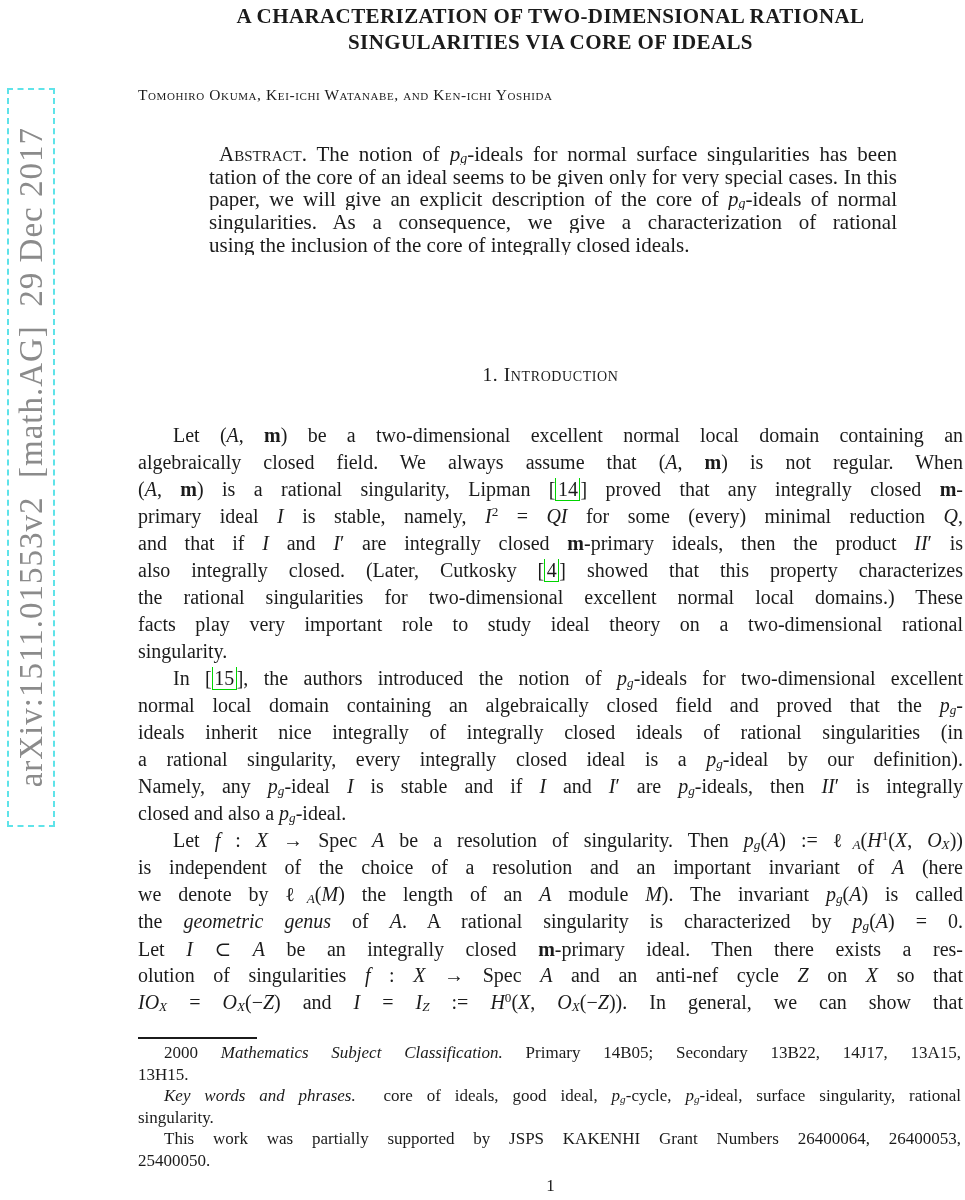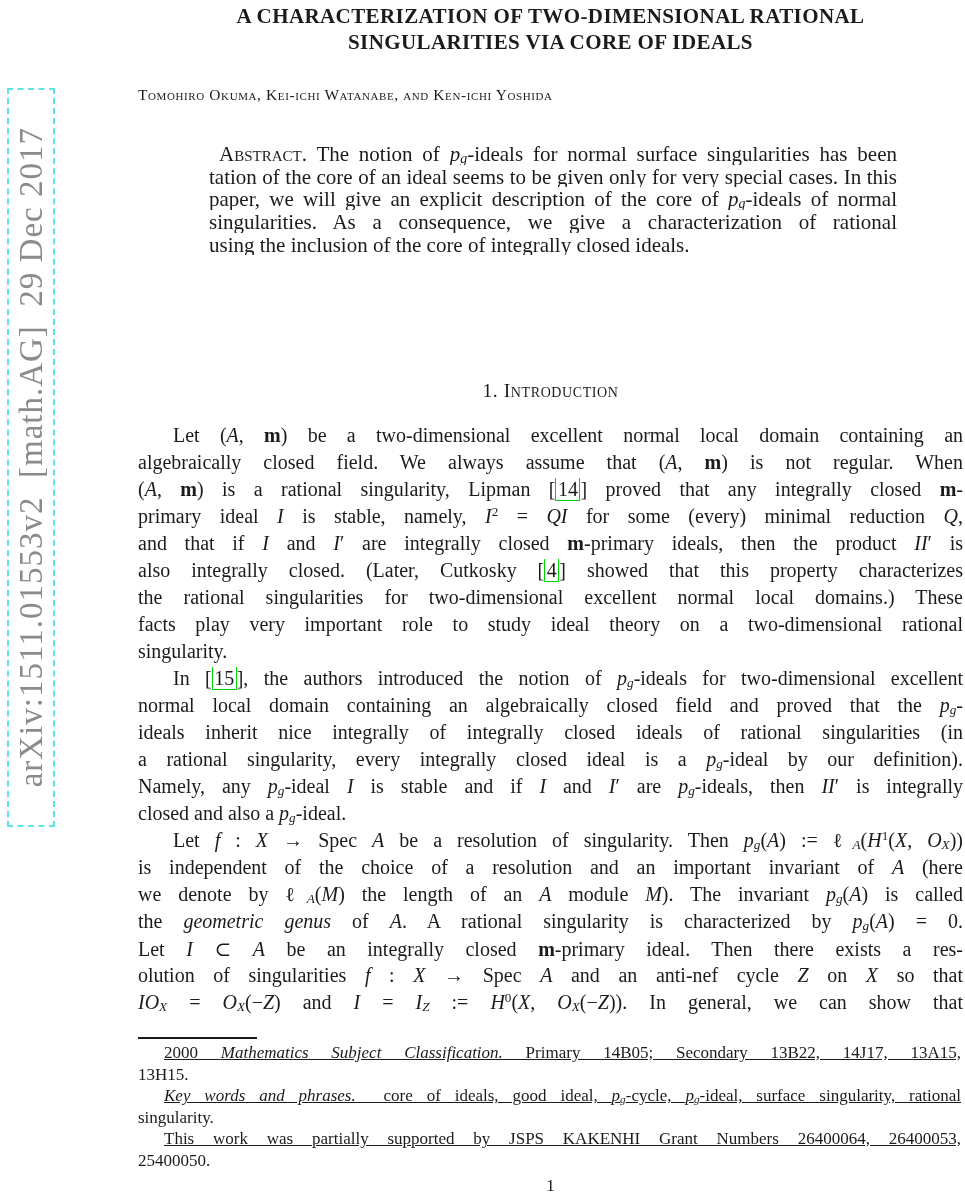--- a/index.html
+++ b/index.html
@@ -16,37 +16,37 @@
   .title{position:absolute;top:3px;left:138px;width:825px;text-align:center;
          font-size:21px;font-weight:bold;line-height:26px;letter-spacing:0.4px;}
   .authors{position:absolute;top:86px;left:138px;width:825px;text-align:left;
            font-size:15.5px;font-variant:small-caps;letter-spacing:0.6px;}
 
   
   .abstract{position:absolute;top:142px;left:209px;width:688px;font-size:21px;}
   .abstract .ln{height:22.7px;overflow:hidden;}
 
   
-  .heading{position:absolute;top:380px;left:138px;width:825px;text-align:center;
+  .heading{position:absolute;top:364px;left:138px;width:825px;text-align:center;
            font-size:19.5px;font-variant:small-caps;letter-spacing:0.6px;}
 
   
   .bodytext{position:absolute;top:424px;left:138px;width:825px;font-size:20px;}
   .bodytext .ln{height:27px;overflow:hidden;}
   .ind{text-indent:35px;}
 
   
   .j{text-align:justify;}
   .j::after{content:"";display:inline-block;width:100%;height:0;}
 
   
   .fn-rule{position:absolute;top:1037px;left:138px;width:119px;border-top:2px solid #1b1b1b;}
   .footnote{position:absolute;top:1043px;left:138px;width:823px;font-size:17px;}
   .footnote .ln{height:21.6px;overflow:hidden;}
-  .find{text-indent:26px;text-decoration:underline;}
+  .find{text-indent:26px;}
 
   .pageno{position:absolute;top:1176px;left:138px;width:825px;text-align:center;font-size:17px;}
 
   
   .sc{font-variant:small-caps;}
   .frak{font-weight:bold;}
   .cite{border:1.6px solid #00d400;padding:0 1.5px;}
   i{font-style:italic;}
   sup,sub{font-size:66%;line-height:0;}
   sup{vertical-align:0.55em;}

